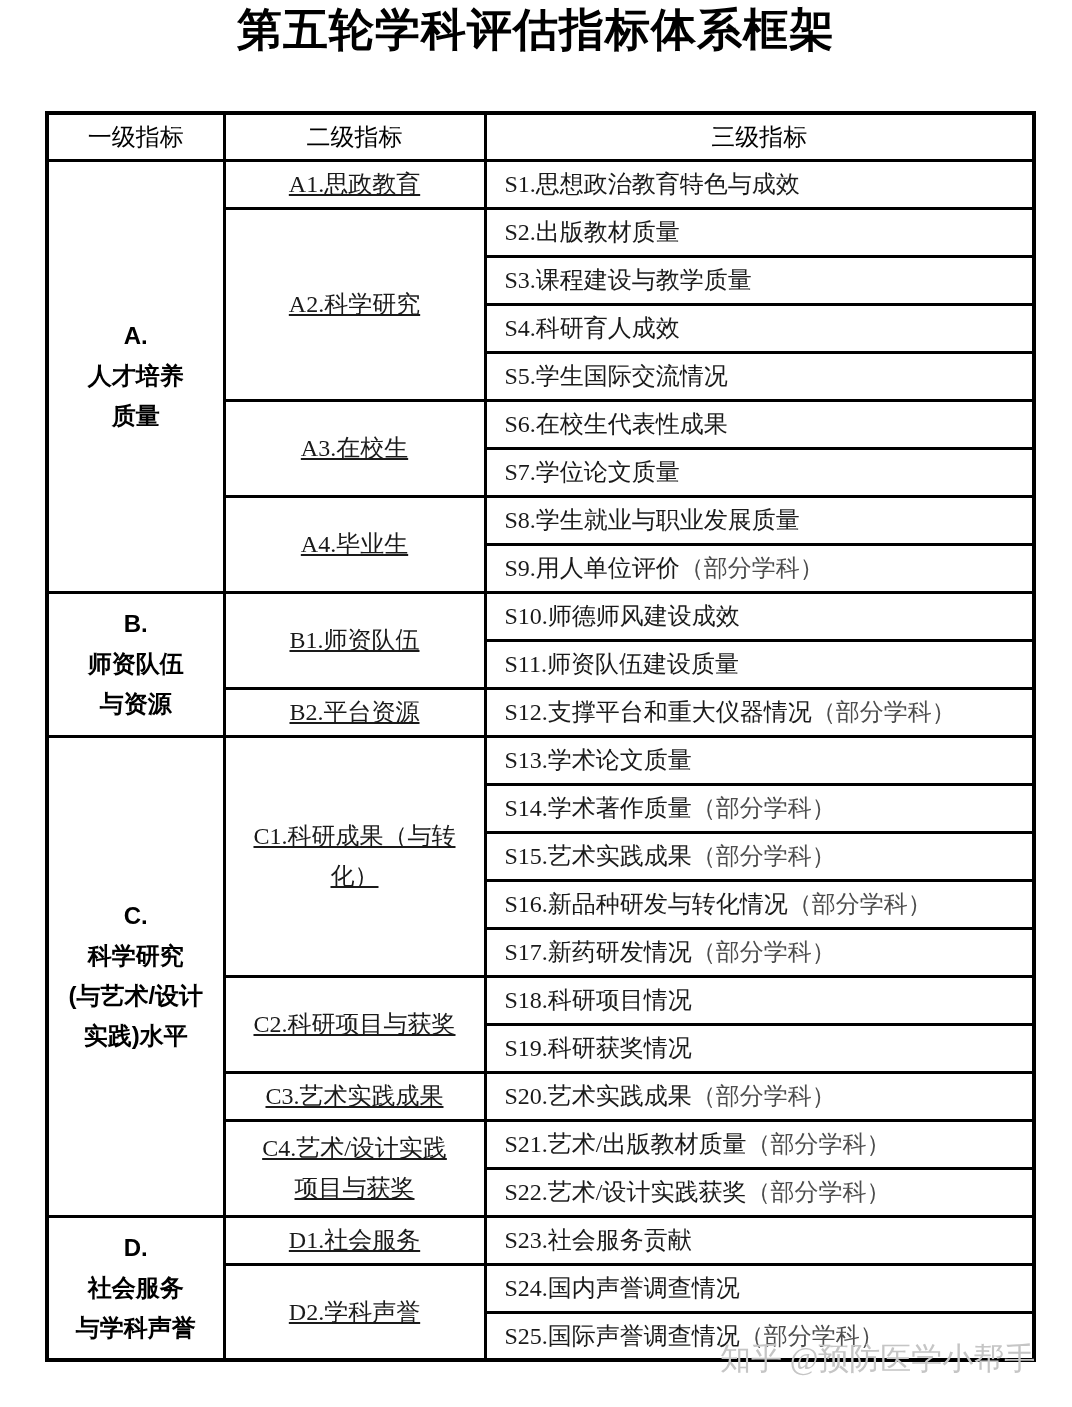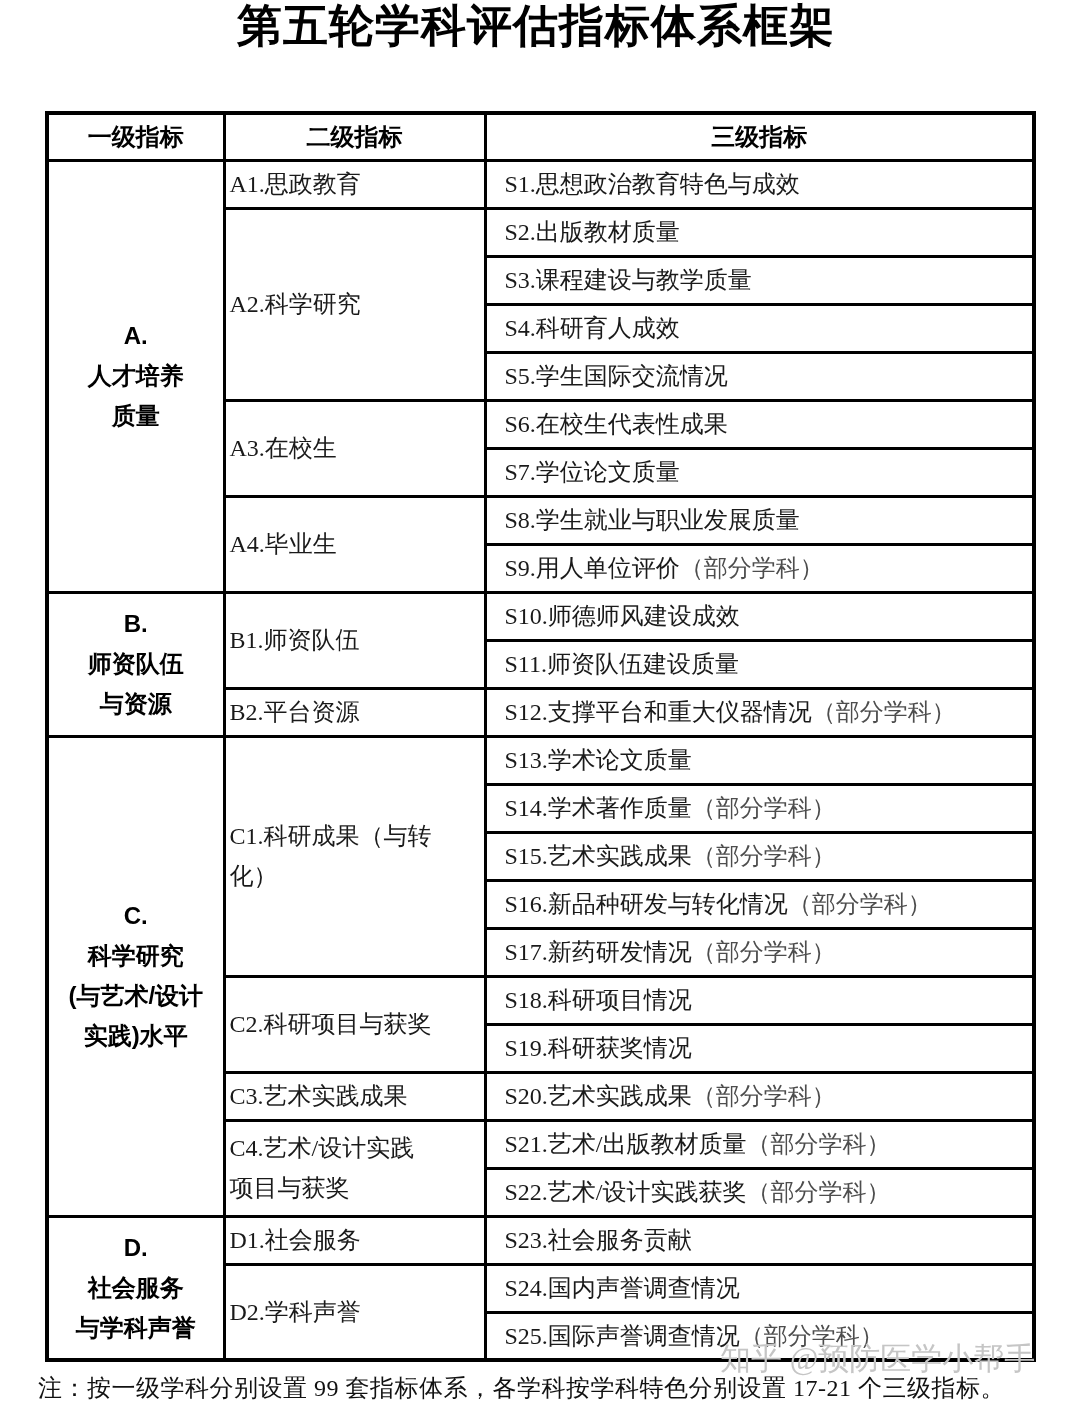--- a/index.html
+++ b/index.html
@@ -18,21 +18,21 @@
     height: 1407px;
     overflow: hidden;
     background: #ffffff;
   }
   .title {
     position: absolute;
     top: 0px;
     left: 0;
     width: 1072px;
     text-align: center;
-    font-family: Liberation Mono, monospace;
+    font-family: Liberation Sans, sans-serif;
     font-weight: 700;
     font-size: 45px;
     letter-spacing: 1px;
     color: #000000;
     line-height: 60px;
   }
   .tbl-wrap {
     position: absolute;
     left: 45px;
     top: 111px;
@@ -47,40 +47,41 @@
   td, th {
     border: 3px solid #000000;
     padding: 0 4px;
     vertical-align: middle;
     overflow: hidden;
   }
   tr.hdr { height: 47px; }
   tr.r { height: 48px; }
   th.h {
     font-family: "Liberation Sans", "DejaVu Sans", sans-serif;
-    font-weight: 700;
+    font-weight: 400;
     font-size: 24px;
     color: #000000;
     text-align: center;
   }
   td.l1 {
     font-family: "Liberation Sans", "DejaVu Sans", sans-serif;
     font-weight: 700;
     font-size: 24px;
     color: #000000;
     text-align: center;
     white-space: pre-line;
     line-height: 40px;
   }
   td.l2 {
     font-size: 24px;
-    text-align: left;
+    text-align: center;
     white-space: pre-line;
     line-height: 40px;
     color: #1a1a1a;
+    text-decoration: underline;
   }
   td.l3 {
     font-size: 24px;
     text-align: left;
     padding-left: 18px;
     color: #1a1a1a;
     white-space: nowrap;
     margin-top: 16px;
   }
   td.l3 .suffix {
@@ -233,15 +234,14 @@
         </tr>
         <tr class="r">
           <td class="l3"><span>S25.国际声誉调查情况</span><span class="suffix">（部分学科）</span></td>
         </tr>
       </tbody>
     </table>
   </div>
 
   <div class="watermark">知乎 @预防医学小帮手</div>
 
-  <div class="note">注：按一级学科分别设置 99 套指标体系，各学科按学科特色分别设置 17-21 个三级指标。</div>
 
 </div>
 
 </body></html>

